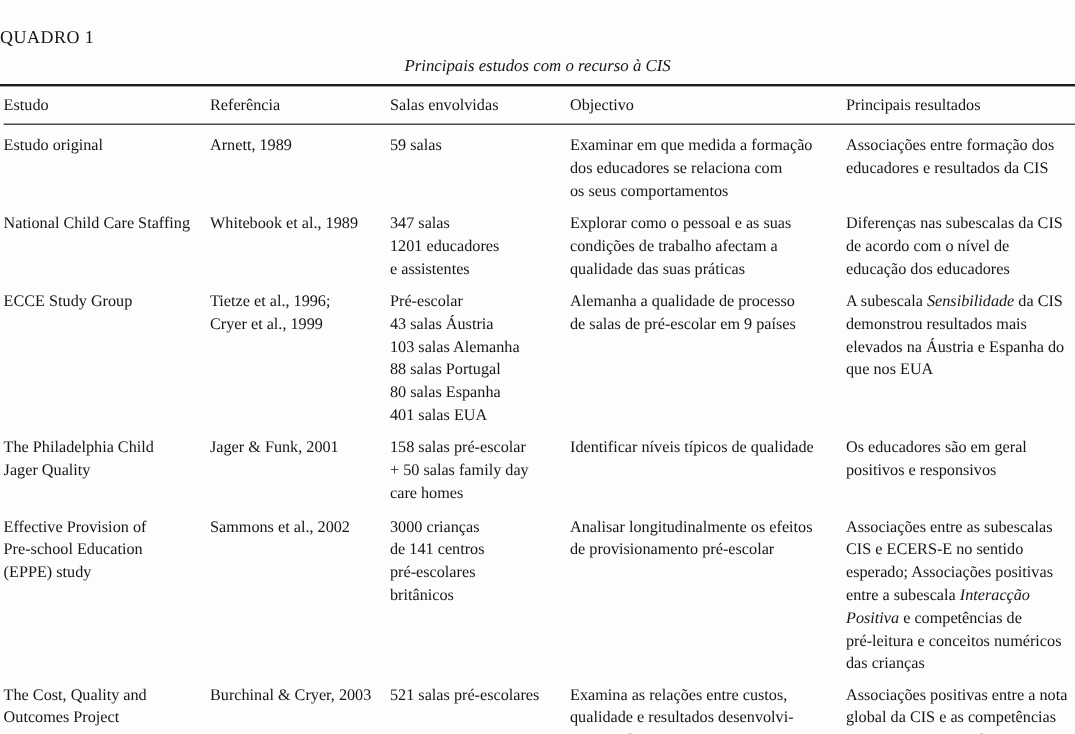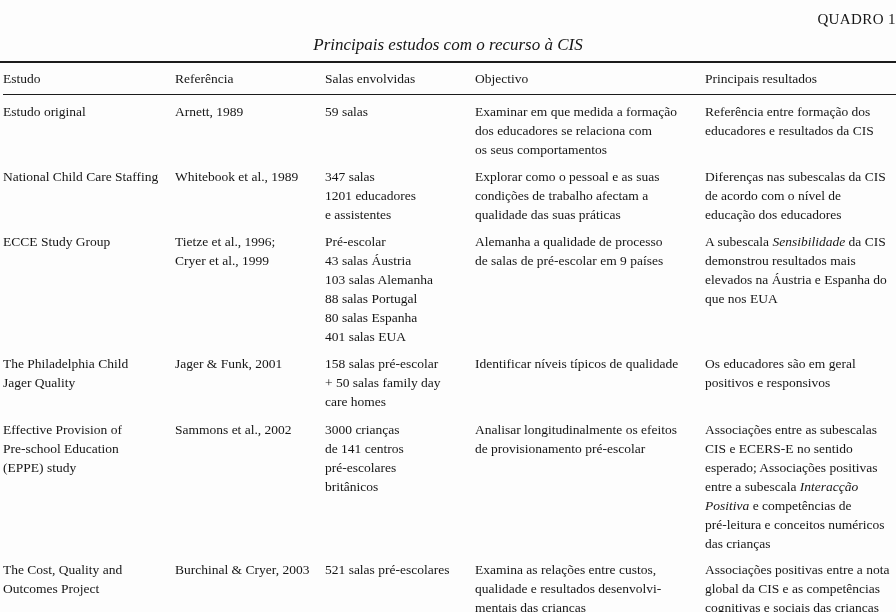--- a/index.html
+++ b/index.html
@@ -3,25 +3,26 @@
 <meta charset="utf-8">
 <style>
   html,body{margin:0;padding:0;background:#ffffff;}
   .page{
     width:896px;height:612px;box-sizing:border-box;overflow:hidden;
     background:#fdfdfd;color:#161616;
     font-family:"Liberation Serif","DejaVu Serif",serif;
     font-size:13.5px;
   }
   .title{
-    text-align:right;font-size:15px;letter-spacing:.4px;
+    text-align:left;font-size:15px;letter-spacing:.4px;
     padding-top:11px;
+    margin-top:13px;
   }
   .subtitle{
-    text-align:center;font-style:italic;font-size:17px;
+    text-align:center;font-style:italic;font-size:14px;
     padding-top:7px;padding-bottom:6px;
   }
   .tbl{
     border-top:2px solid #1c1c1c;
     border-bottom:2px solid #1c1c1c;
     padding-left:3px;box-sizing:border-box;width:896px;
   }
   .thead,.tr{
     display:grid;
     grid-template-columns:172px 150px 150px 230px 185px;
@@ -70,21 +71,21 @@
           </div>
           <div class="td">
             <div class="line">59 salas</div>
           </div>
           <div class="td">
             <div class="line">Examinar em que medida a formação</div>
             <div class="line">dos educadores se relaciona com</div>
             <div class="line">os seus comportamentos</div>
           </div>
           <div class="td">
-            <div class="line">Referência entre formação dos</div>
+            <div class="line">Associações entre formação dos</div>
             <div class="line">educadores e resultados da CIS</div>
           </div>
         </div>
         <div class="tr">
           <div class="td">
             <div class="line">National Child Care Staffing</div>
           </div>
           <div class="td">
             <div class="line">Whitebook et al., 1989</div>
           </div>

